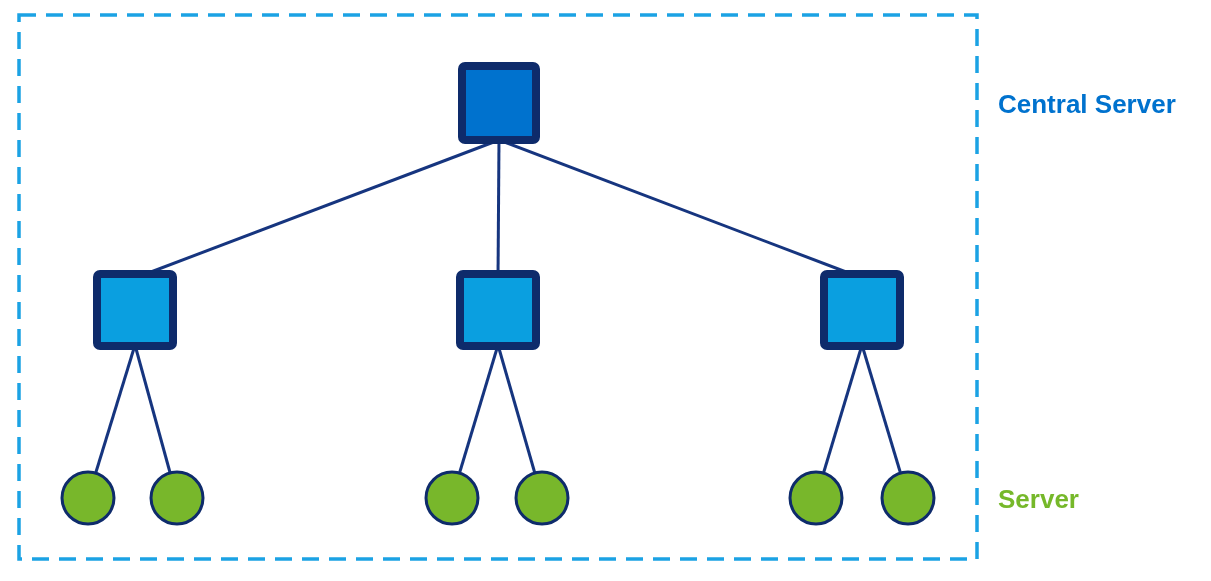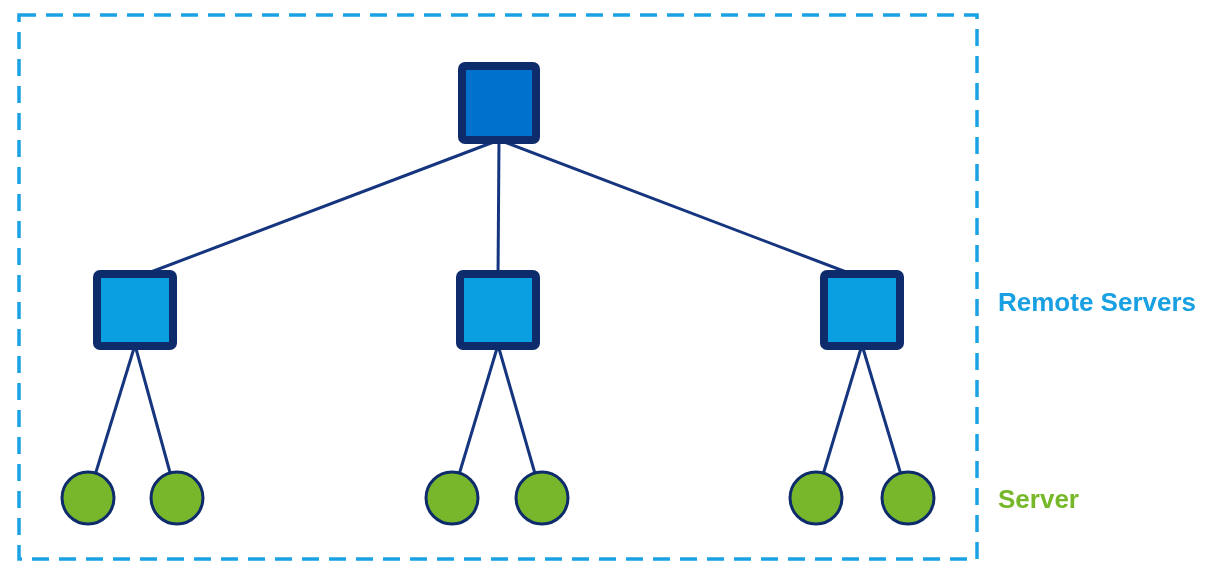--- a/index.html
+++ b/index.html
@@ -84,18 +84,18 @@
     <rect class="node-remote" x="824" y="274" width="76" height="72" rx="3"></rect>
 
     <circle class="node-poller" cx="88" cy="498" r="26"></circle>
     <circle class="node-poller" cx="177" cy="498" r="26"></circle>
     <circle class="node-poller" cx="452" cy="498" r="26"></circle>
     <circle class="node-poller" cx="542" cy="498" r="26"></circle>
     <circle class="node-poller" cx="816" cy="498" r="26"></circle>
     <circle class="node-poller" cx="908" cy="498" r="26"></circle>
   </svg>
 
+  <div class="tier-label label-central">Central Server</div>
 
-  <div class="tier-label label-remote">Remote Servers</div>
 
   <div class="tier-label label-poller">Server</div>
 
 </div>
 
 </body></html>

